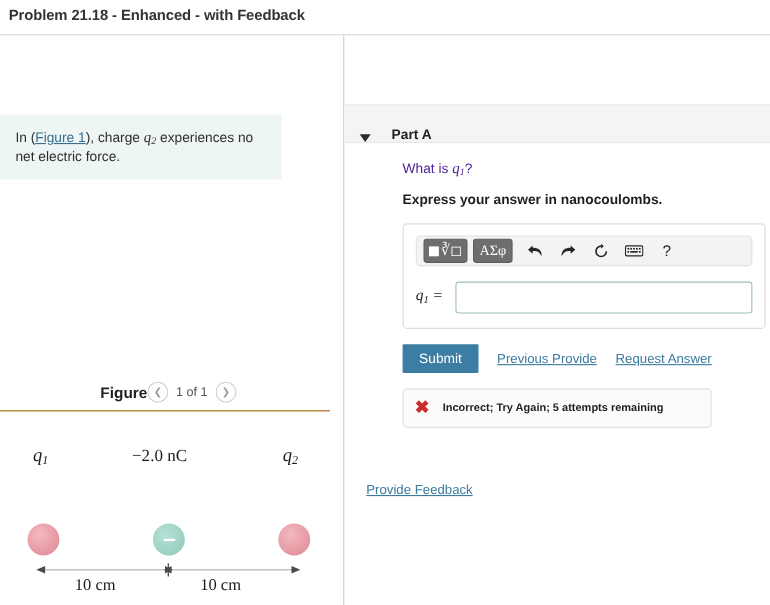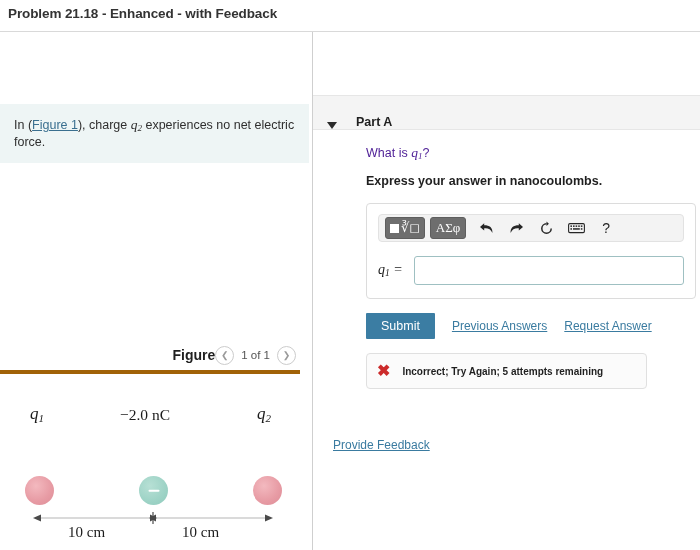--- a/index.html
+++ b/index.html
@@ -45,21 +45,21 @@
   #right-col {
     flex: 1;
     position: relative;
   }
 
   
   #problem-statement {
     position: absolute;
     left: 0;
     top: 72px;
-    width: 309px;
+    width: 256px;
     box-sizing: border-box;
     background: #eef5f5;
     padding: 12px 10px 12px 14px;
     font-size: 12.5px;
     color: #2f2f2f;
     line-height: 1.35;
   }
   #problem-statement a {
     color: #3a6f8f;
     text-decoration: underline;
@@ -79,23 +79,23 @@
   
   #figure-header {
     position: absolute;
     left: 0;
     top: 308px;
     width: 300px;
     box-sizing: border-box;
     padding: 0 4px 0 10px;
     display: flex;
     align-items: center;
-    justify-content: flex-end;
+    justify-content: center;
     height: 34px;
-    border-bottom: 4px solid #a16207;
+    border-bottom: 1px solid #a16207;
   }
   #figure-title {
     font-size: 14px;
     font-weight: bold;
     color: #1f1f1f;
   }
   #figure-pager {
     display: flex;
     align-items: center;
     gap: 7px;
@@ -481,21 +481,21 @@
         </div>
 
         <div id="input-row">
           <span id="input-label"><span>q</span><span class="s">1</span><span> =</span></span>
           <input id="answer-input" type="text" placeholder="" style="">
         </div>
       </div>
 
       <div id="submit-row">
         <button id="submit-button">Submit</button>
-        <a class="txt-link" href="#">Previous Answers</a>
+        <a class="txt-link" href="#">Previous Provide</a>
         <a class="txt-link" href="#">Request Answer</a>
       </div>
 
       <div id="feedback-box">
         <span id="feedback-icon">✖</span>
         <span id="feedback-text">Incorrect; Try Again; 5 attempts remaining</span>
       </div>
 
       <a id="provide-feedback" href="#">Provide Feedback</a>
     </div>

